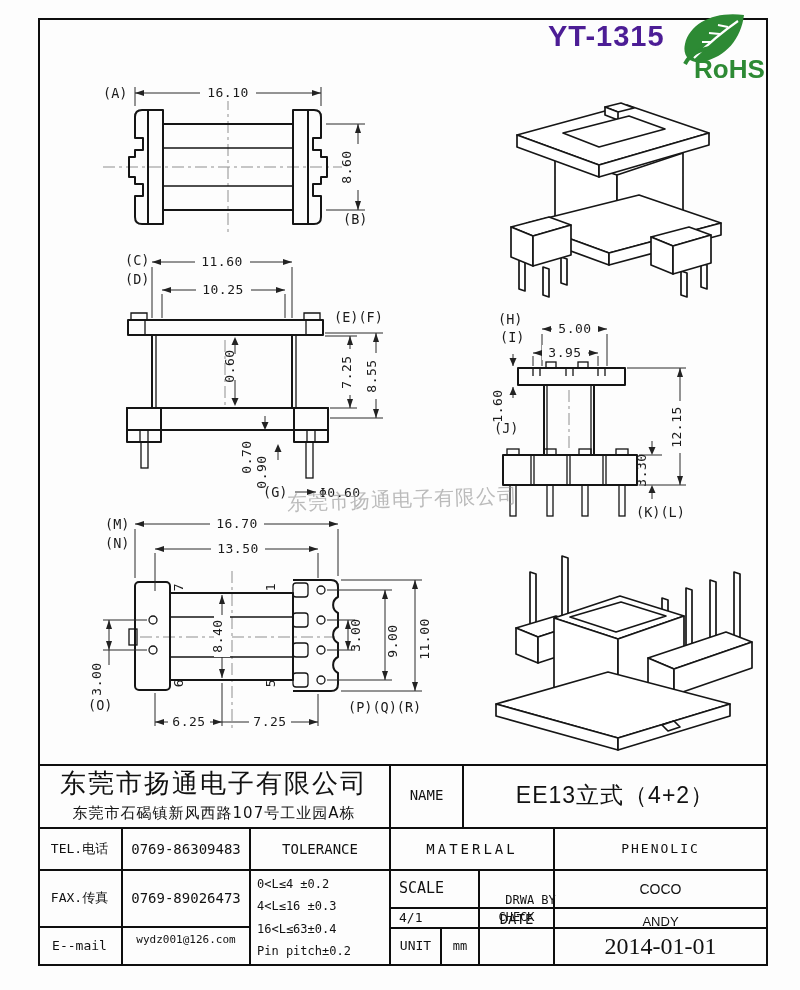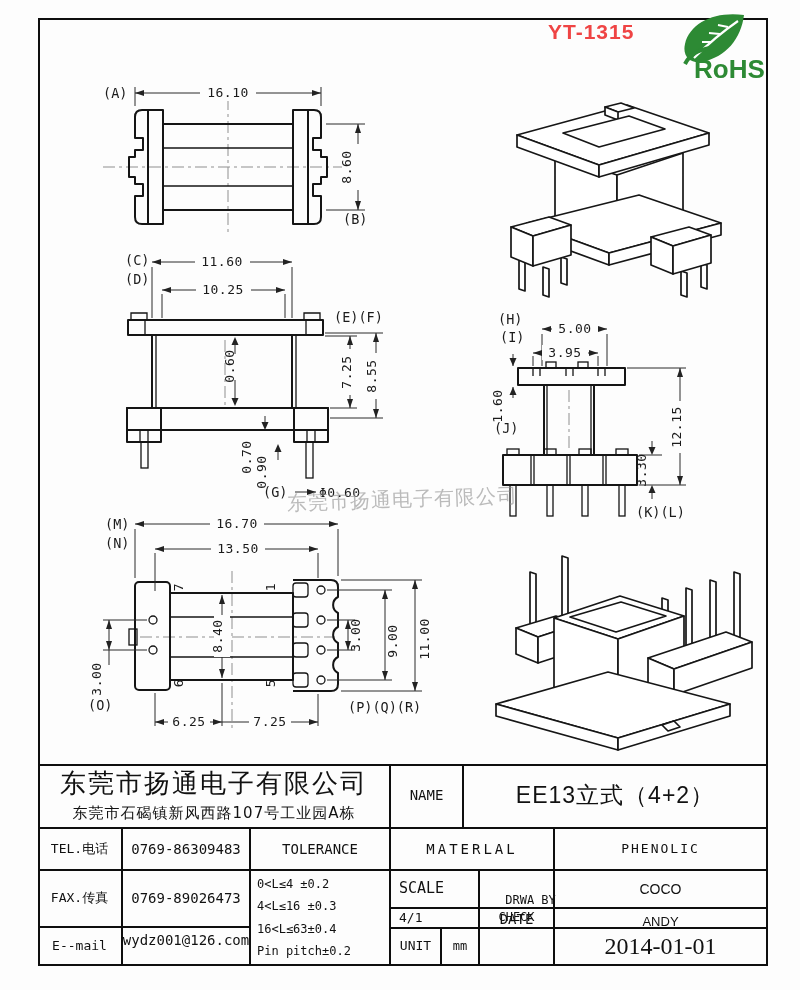--- a/index.html
+++ b/index.html
@@ -1,20 +1,20 @@
 <!DOCTYPE html>
 <html><head>
 <meta charset="utf-8">
 <style>
   html,body{margin:0;padding:0;background:#fff;}
   .page{position:relative;width:800px;height:990px;background:#fdfdfd;overflow:hidden;
         font-family:"DejaVu Sans Mono",monospace;color:#111;}
   .frame{position:absolute;left:38px;top:18px;width:726px;height:944px;border:2px solid #0e0e0e;background:transparent;}
-  .docnum{position:absolute;left:548px;top:20px;font-size:21px;font-weight:600;letter-spacing:1px;
-          font-family:"Liberation Sans",sans-serif;color:#ef4444;text-align:right;}
+  .docnum{position:absolute;left:548px;top:20px;font-size:29px;font-weight:600;letter-spacing:1px;
+          font-family:"Liberation Sans",sans-serif;color:#4c1d95;text-align:right;}
   .wm{position:absolute;left:287px;top:486px;font-size:20px;letter-spacing:1px;color:#8f8f8f;opacity:.6;
       transform:rotate(-2deg);white-space:nowrap;font-family:"DejaVu Sans",sans-serif;}
   svg.d{position:absolute;overflow:visible;}
   
   .pt{fill:none;stroke:#151515;stroke-width:2;stroke-linejoin:round;}
   .pt2{fill:none;stroke:#151515;stroke-width:1.3;}
   .dl{stroke:#2b2b2b;stroke-width:1;fill:none;}
   .cl{stroke:#8f8f8f;stroke-width:1;fill:none;stroke-dasharray:12 4 3 4;}
   .dt{font-size:13px;fill:#1b1b1b;letter-spacing:.5px;font-family:"DejaVu Sans Mono",monospace;}
   .lb{font-size:13.5px;fill:#1b1b1b;font-family:"DejaVu Sans Mono",monospace;}
@@ -379,21 +379,21 @@
     <div class="cell mono13" style="left:517px;top:65px;width:211px;height:40px;letter-spacing:2px">PHENOLIC</div>
     <div class="cell mono13" style="left:0;top:107px;width:83px;height:55px">FAX.传真</div>
     <div class="cell mono14" style="left:85px;top:107px;width:126px;height:55px">0769-89026473</div>
     <div class="cell tol" style="left:213px;top:107px;width:138px;height:93px">
       <div>0&lt;L≤4  ±0.2</div>
       <div>4&lt;L≤16 ±0.3</div>
       <div>16&lt;L≤63±0.4</div>
       <div>Pin pitch±0.2</div>
     </div>
     <div class="cell mono13" style="left:0;top:164px;width:83px;height:36px">E--mail</div>
-    <div class="cell" style="left:85px;top:164px;width:126px;height:24px;font-size:14px">wydz001@126.com</div>
+    <div class="cell" style="left:85px;top:164px;width:126px;height:24px;font-size:11px">wydz001@126.com</div>
     <div class="cell mono14 leftpad" style="left:353px;top:107px;width:87px;height:36px;font-size:15px">SCALE</div>
     <div class="cell mono12" style="left:442px;top:107px;width:73px;height:36px;padding:12px 14px">DRWA BY</div>
     <div class="cell mono14 sans" style="left:517px;top:107px;width:211px;height:36px">COCO</div>
     <div class="cell mono13 leftpad" style="left:353px;top:145px;width:87px;height:18px">4/1</div>
     <div class="cell mono12" style="left:442px;top:145px;width:73px;height:18px">CHECK</div>
     <div class="cell mono13 sans" style="left:517px;top:145px;width:211px;height:27px">ANDY</div>
     <div class="cell mono13" style="left:353px;top:165px;width:49px;height:35px">UNIT</div>
     <div class="cell mono12" style="left:404px;top:165px;width:36px;height:35px">mm</div>
     <div class="cell mono14" style="left:442px;top:147px;width:73px;height:17px">DATE</div>
     <div class="cell datev" style="left:517px;top:165px;width:211px;height:35px">2014-01-01</div>

